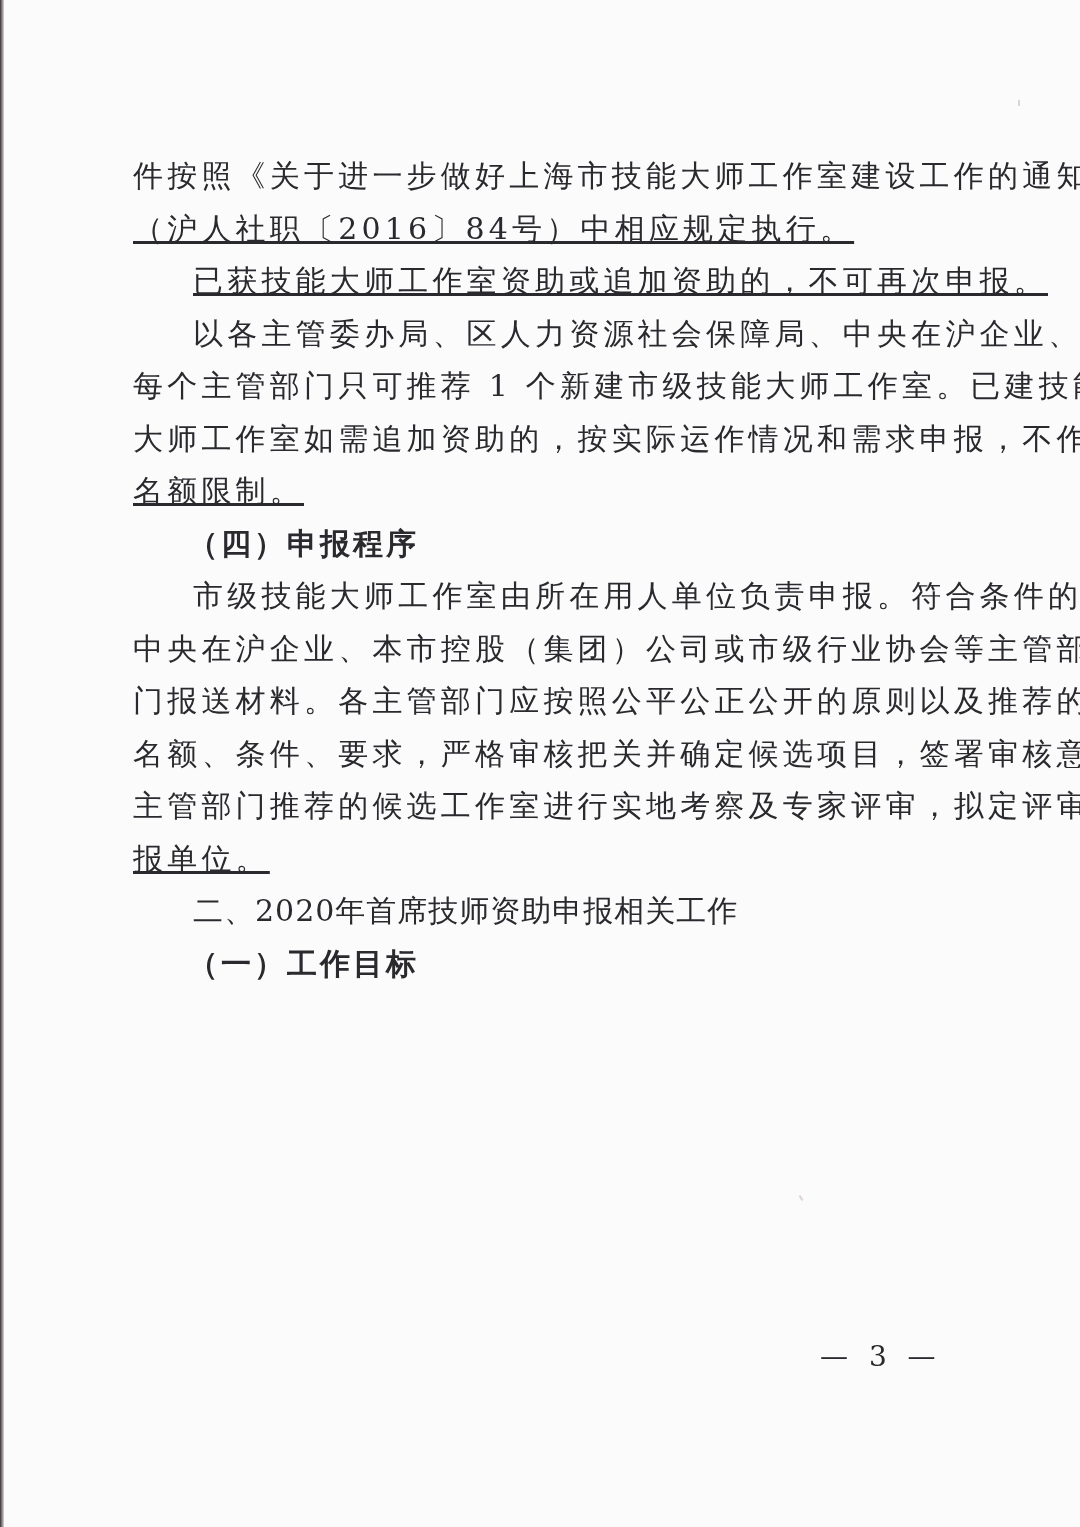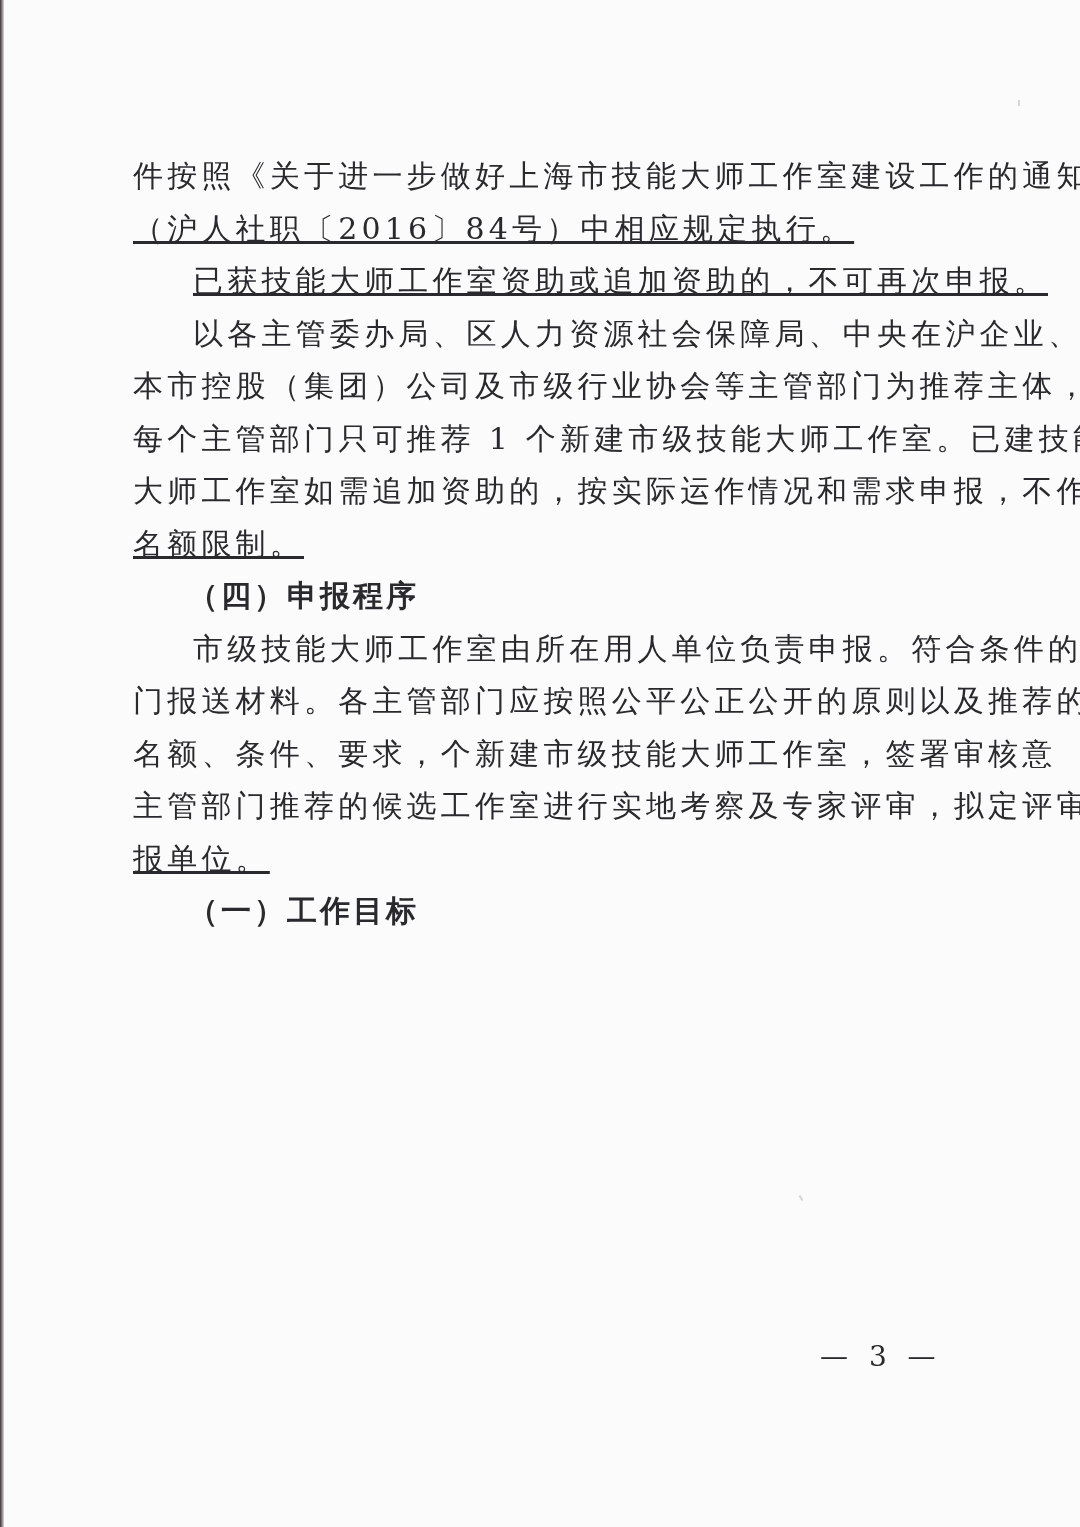--- a/index.html
+++ b/index.html
@@ -57,33 +57,34 @@
 
 <div class="content">
 
   <div class="line">件按照《关于进一步做好上海市技能大师工作室建设工作的通知》</div>
   <div class="line last">（沪人社职〔2016〕84号）中相应规定执行。</div>
 
   <div class="line last indent">已获技能大师工作室资助或追加资助的，不可再次申报。</div>
 
 
   <div class="line indent">以各主管委办局、区人力资源社会保障局、中央在沪企业、</div>
-  <div class="line">本市控股（集团）公司及市级行业协会等主管部门为推荐主体，</div>
   <div class="line">每个主管部门只可推荐 1 个新建市级技能大师工作室。已建技能</div>
   <div class="line">大师工作室如需追加资助的，按实际运作情况和需求申报，不作</div>
   <div class="line last">名额限制。</div>
 
   <div class="line heading">（四）申报程序</div>
 
   <div class="line indent">市级技能大师工作室由所在用人单位负责申报。符合条件的</div>
+  <div class="line">中央在沪企业、本市控股（集团）公司或市级行业协会等主管部</div>
   <div class="line">门报送材料。各主管部门应按照公平公正公开的原则以及推荐的</div>
-  <div class="line">名额、条件、要求，个新建市级技能大师工作室，签署审核意</div>
+  <div class="line">名额、条件、要求，严格审核把关并确定候选项目，签署审核意</div>
   <div class="line">主管部门推荐的候选工作室进行实地考察及专家评审，拟定评审</div>
   <div class="line last">报单位。</div>
 
+  <div class="line section-title">二、2020年首席技师资助申报相关工作</div>
 
   <div class="line heading">（一）工作目标</div>
 
 </div>
 
 <div class="page-number">— 3 —</div>
 
 <div class="speck" style="left:1018px; top:100px;"></div>
 <div class="speck" style="left:800px; top:1195px; transform:rotate(-30deg);"></div>
 

